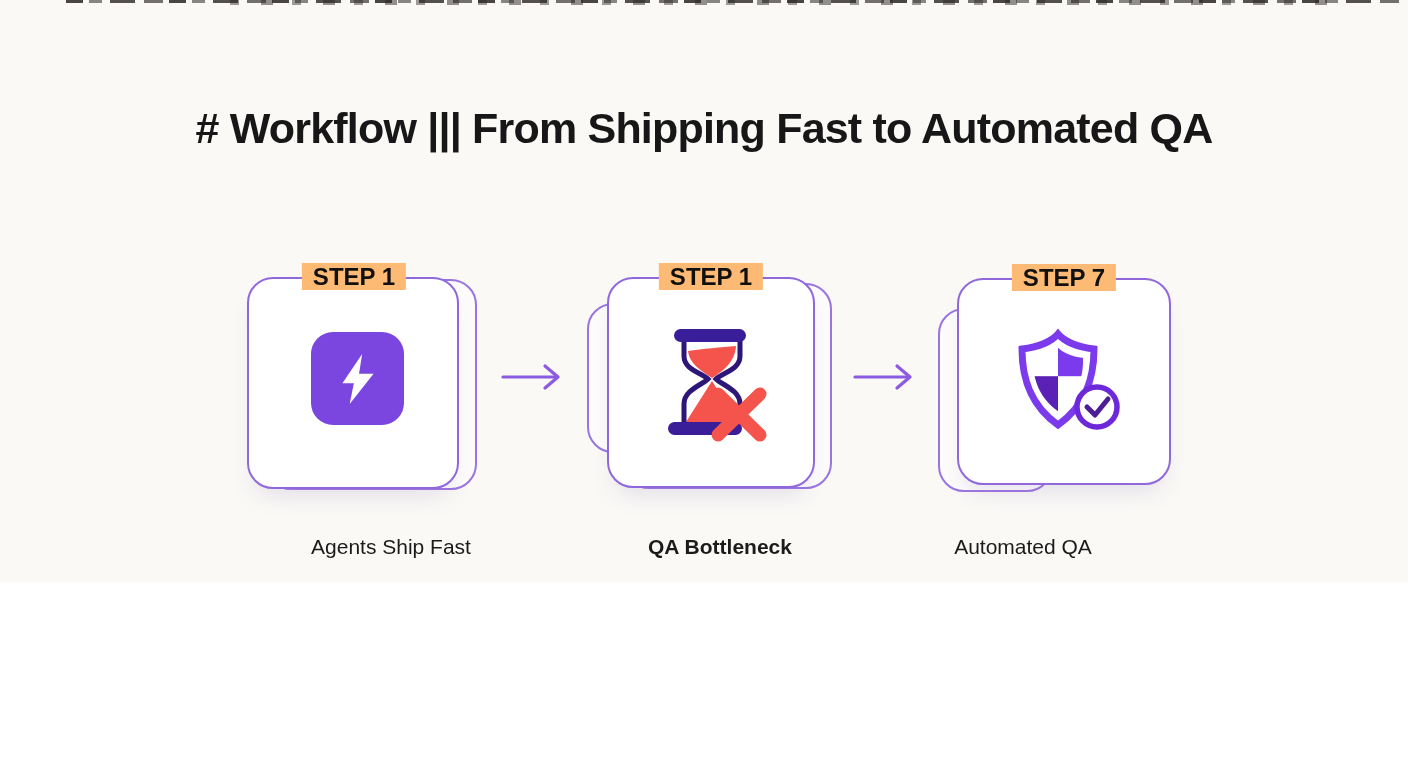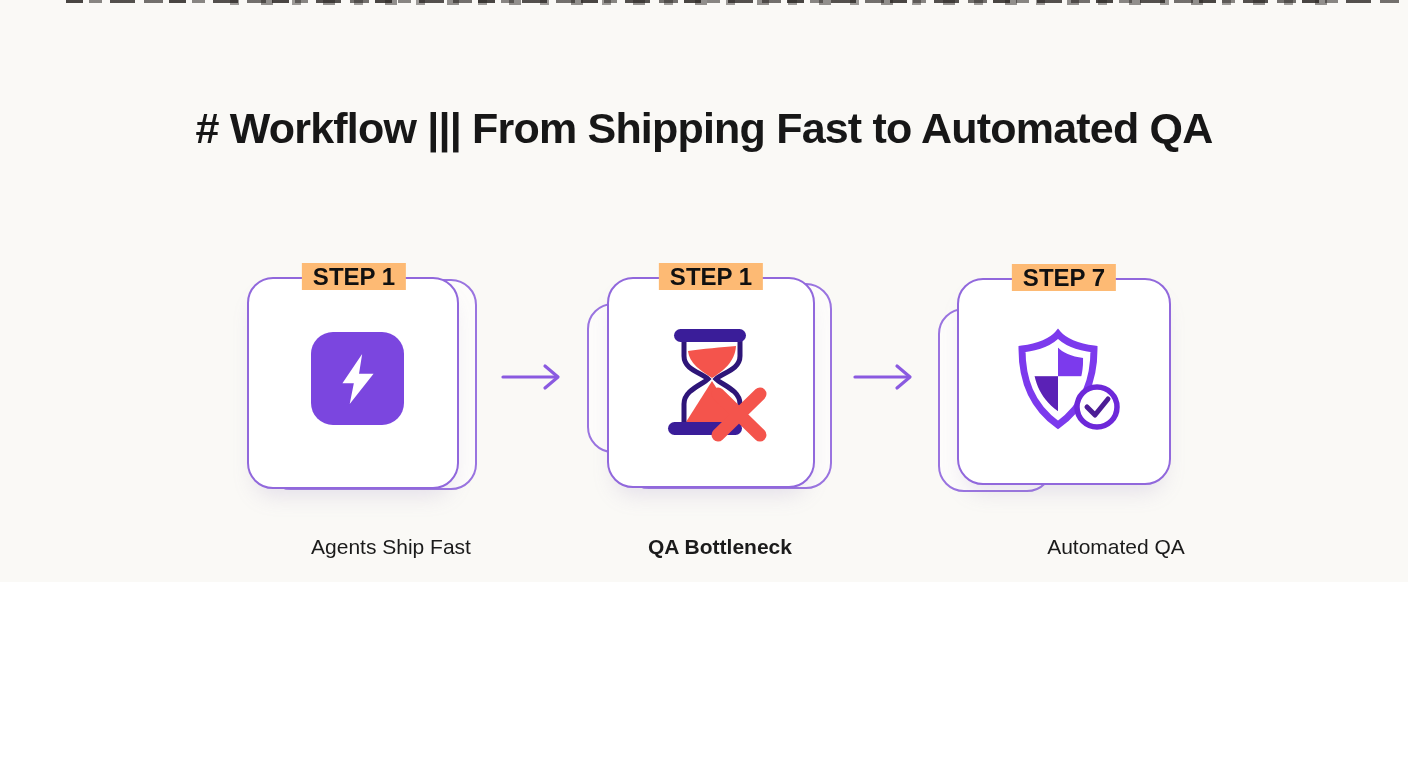--- a/index.html
+++ b/index.html
@@ -182,16 +182,16 @@
           <rect x="0" y="0" width="112" height="106" fill="#FFFFFF"></rect>
           <rect x="48" y="0" width="64" height="47" fill="#7C3AED"></rect>
           <rect x="0" y="47" width="48" height="59" fill="#5B21B6"></rect>
         </g>
       </g>
 
       <circle cx="87" cy="79" r="20" fill="#FFFFFF" stroke="#6D28D9" stroke-width="5.5"></circle>
       <path d="M77,79 L85,87 L98,71" stroke="#4C1D95" stroke-width="5" fill="none" stroke-linecap="round" stroke-linejoin="round"></path>
     </svg>
 
-    <div class="caption" style="left:1116px; top:535px;">Automated QA</div>
+    <div class="caption" style="left:1023px; top:535px;">Automated QA</div>
   </div>
 
 </div>
 
 </body></html>

